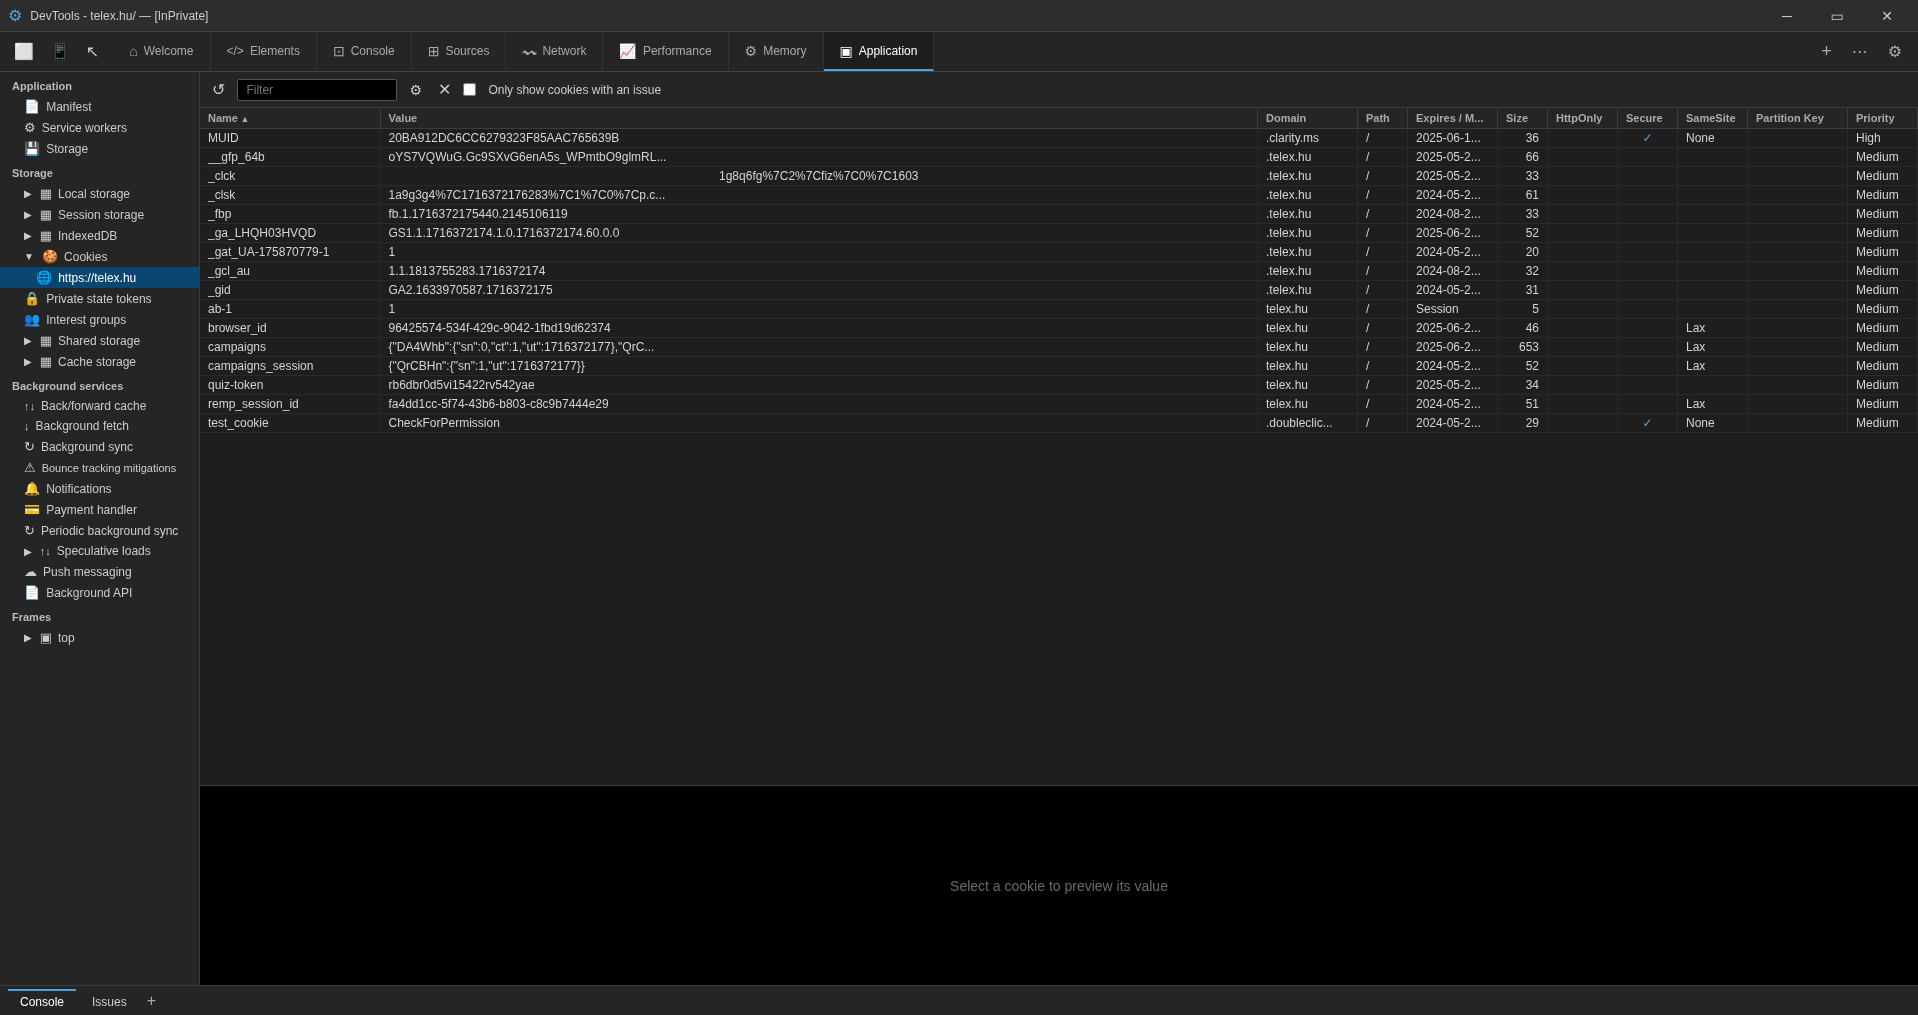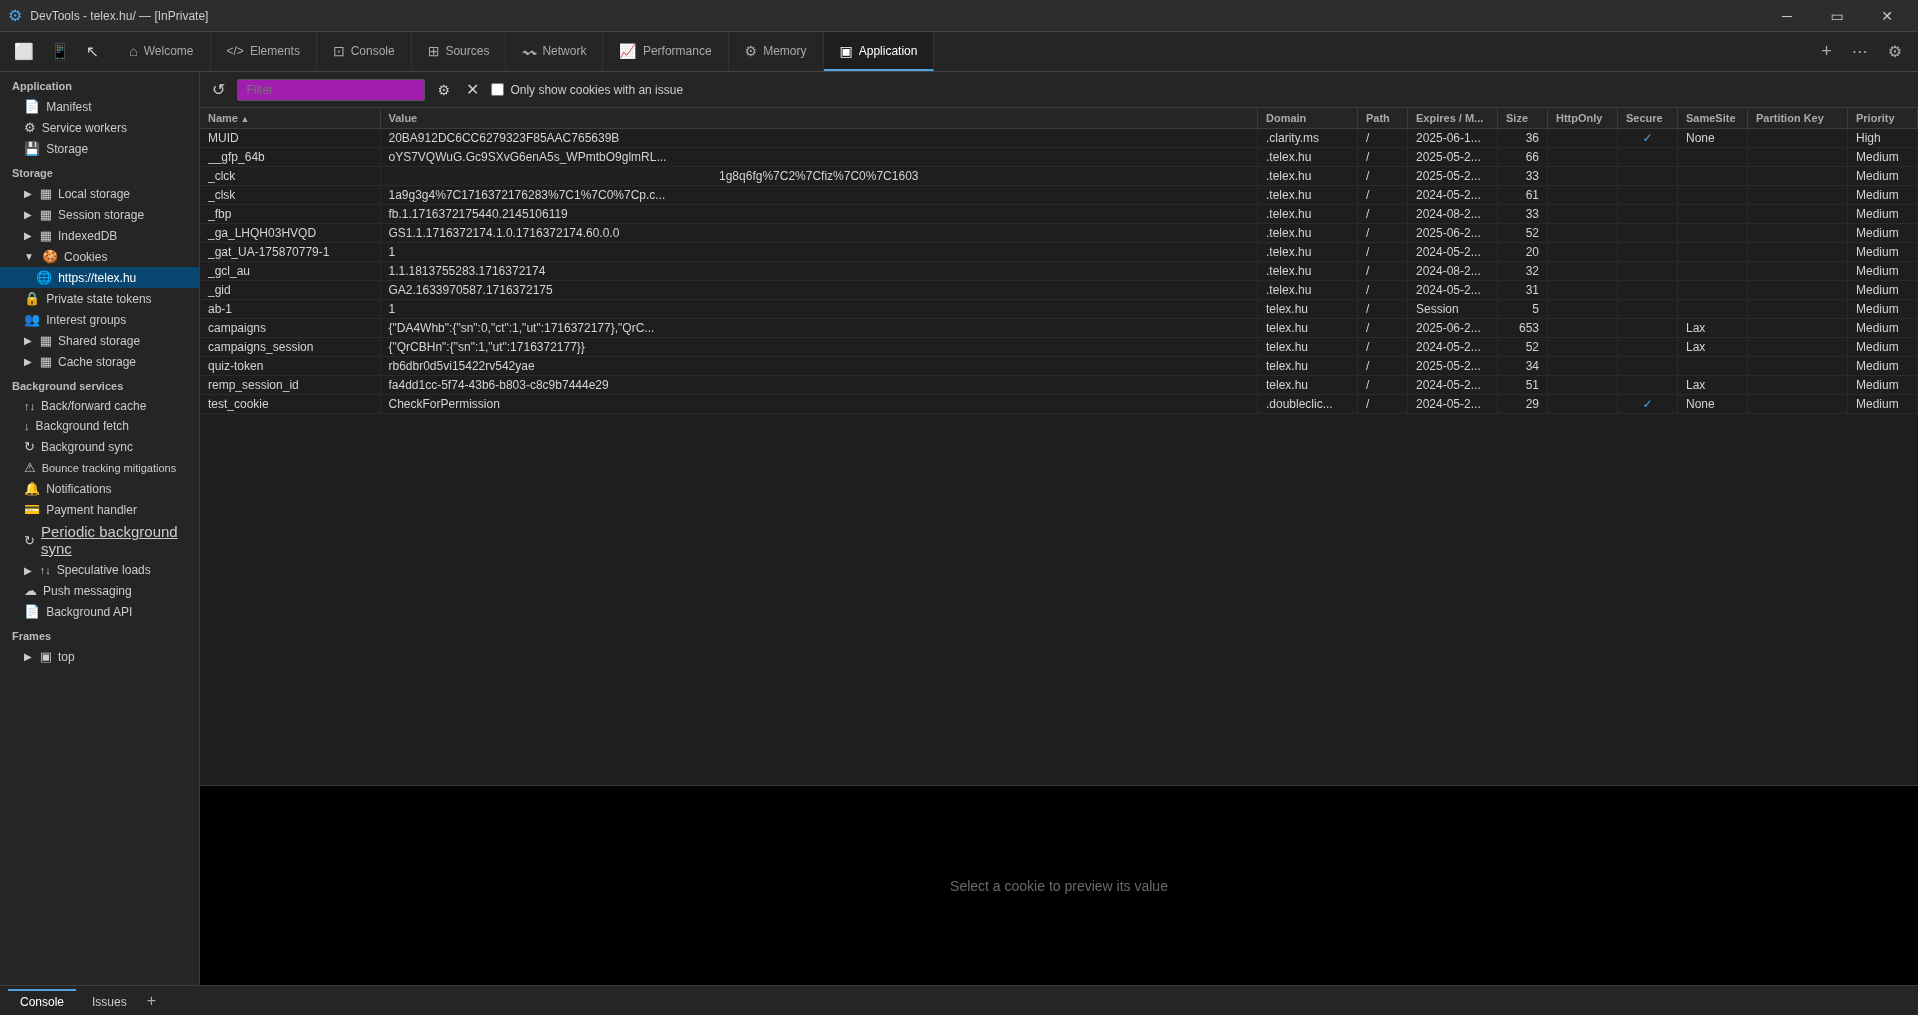--- a/index.html
+++ b/index.html
@@ -77,25 +77,25 @@
     
     .content-area { flex: 1; display: flex; flex-direction: column; overflow: hidden; background: #1e1e1e; }
 
     
     .cookie-toolbar {
       display: flex; align-items: center; padding: 6px 8px; gap: 8px;
       border-bottom: 1px solid #3c3c3c; background: #252526; flex-shrink: 0;
     }
     .cookie-toolbar button { background: transparent; border: none; color: #ccc; cursor: pointer; font-size: 16px; padding: 2px 4px; }
     .filter-input {
-      background: #a21caf; border: 1px solid #555; color: #d4d4d4;
-      padding: 3px 8px; font-size: 12px; width: 188px; border-radius: 2px;
+      background: #000000; border: 1px solid #555; color: #d4d4d4;
+      padding: 3px 8px; font-size: 12px; width: 160px; border-radius: 2px;
       outline: none;
     }
-    .cookie-toolbar-checkbox { display: flex; align-items: center; gap: 6px; color: #ccc; font-size: 12px; }
+    .cookie-toolbar-checkbox { display: flex; align-items: center; gap: 12px; color: #ccc; font-size: 12px; }
     .cookie-toolbar-checkbox input[type=checkbox] { cursor: pointer; }
 
     
     .table-container { flex: 1; overflow: auto; }
     .table-container::-webkit-scrollbar { width: 8px; height: 8px; }
     .table-container::-webkit-scrollbar-thumb { background: #555; border-radius: 3px; }
     .cookie-table { width: 100%; border-collapse: collapse; }
     .cookie-table th {
       background: #252526; color: #aaa; font-size: 11px; font-weight: 600;
       padding: 4px 8px; text-align: left; border-bottom: 1px solid #3c3c3c;
@@ -288,21 +288,21 @@
     <div class="sidebar-item indent1">
       <span class="item-icon">🔔</span>
       <span>Notifications</span>
     </div>
     <div class="sidebar-item indent1">
       <span class="item-icon">💳</span>
       <span>Payment handler</span>
     </div>
     <div class="sidebar-item indent1">
       <span class="item-icon">↻</span>
-      <span style="font-size:15px;text-decoration:underline;">Periodic background sync</span>
+      <span style="font-size:12px;">Periodic background sync</span>
     </div>
     <div class="sidebar-item indent1">
       <span class="expand-arrow">▶</span>
       <span class="item-icon" style="font-size:11px;">↑↓</span>
       <span>Speculative loads</span>
     </div>
     <div class="sidebar-item indent1">
       <span class="item-icon">☁</span>
       <span>Push messaging</span>
     </div>
@@ -476,20 +476,33 @@
               <td>/</td>
               <td>Session</td>
               <td style="text-align: right;">5</td>
               <td style="text-align: center; color: rgb(79, 163, 224);"></td>
               <td style="text-align: center; color: rgb(79, 163, 224);"></td>
               <td></td>
               <td></td>
               <td>Medium</td>
             </tr>
             <tr>
+              <td class="col-name">browser_id</td>
+              <td class="col-value" style="max-width: 260px; overflow: hidden; text-overflow: ellipsis;">96425574-534f-429c-9042-1fbd19d62374</td>
+              <td>telex.hu</td>
+              <td>/</td>
+              <td>2025-06-2...</td>
+              <td style="text-align: right;">46</td>
+              <td style="text-align: center; color: rgb(79, 163, 224);"></td>
+              <td style="text-align: center; color: rgb(79, 163, 224);"></td>
+              <td>Lax</td>
+              <td></td>
+              <td>Medium</td>
+            </tr>
+            <tr>
               <td class="col-name">campaigns</td>
               <td class="col-value" style="max-width: 260px; overflow: hidden; text-overflow: ellipsis;">{"DA4Whb":{"sn":0,"ct":1,"ut":1716372177},"QrC...</td>
               <td>telex.hu</td>
               <td>/</td>
               <td>2025-06-2...</td>
               <td style="text-align: right;">653</td>
               <td style="text-align: center; color: rgb(79, 163, 224);"></td>
               <td style="text-align: center; color: rgb(79, 163, 224);"></td>
               <td>Lax</td>
               <td></td>

